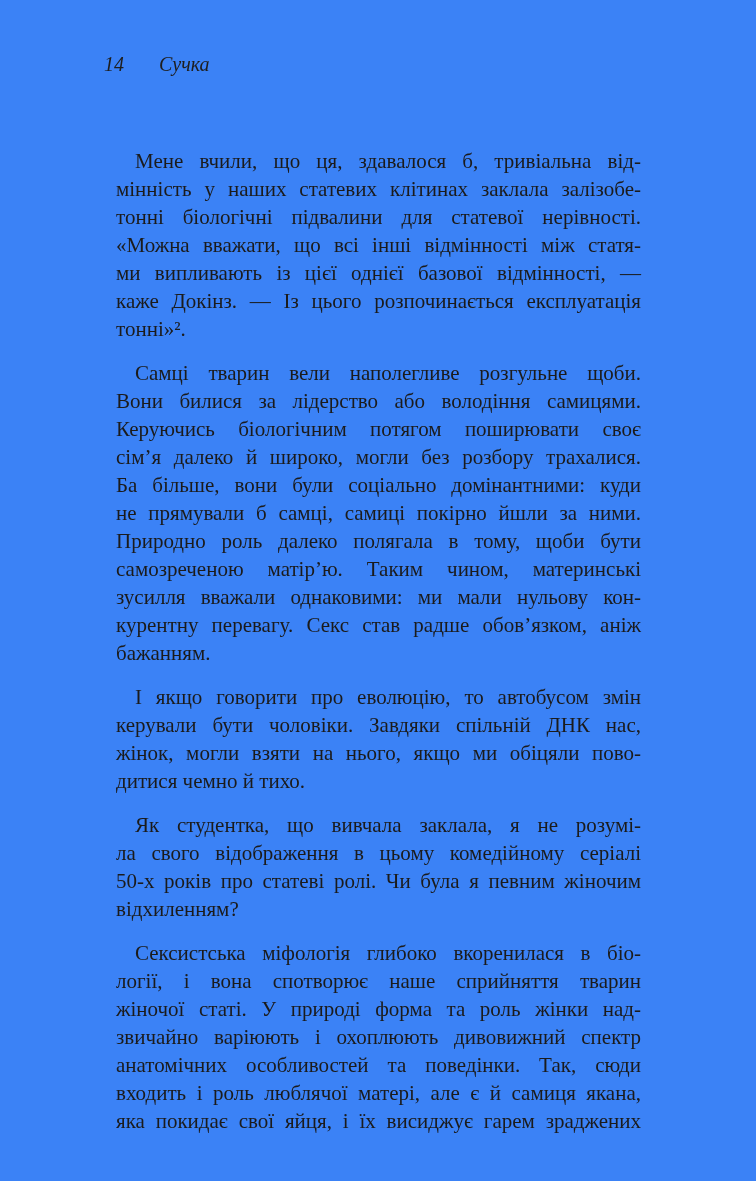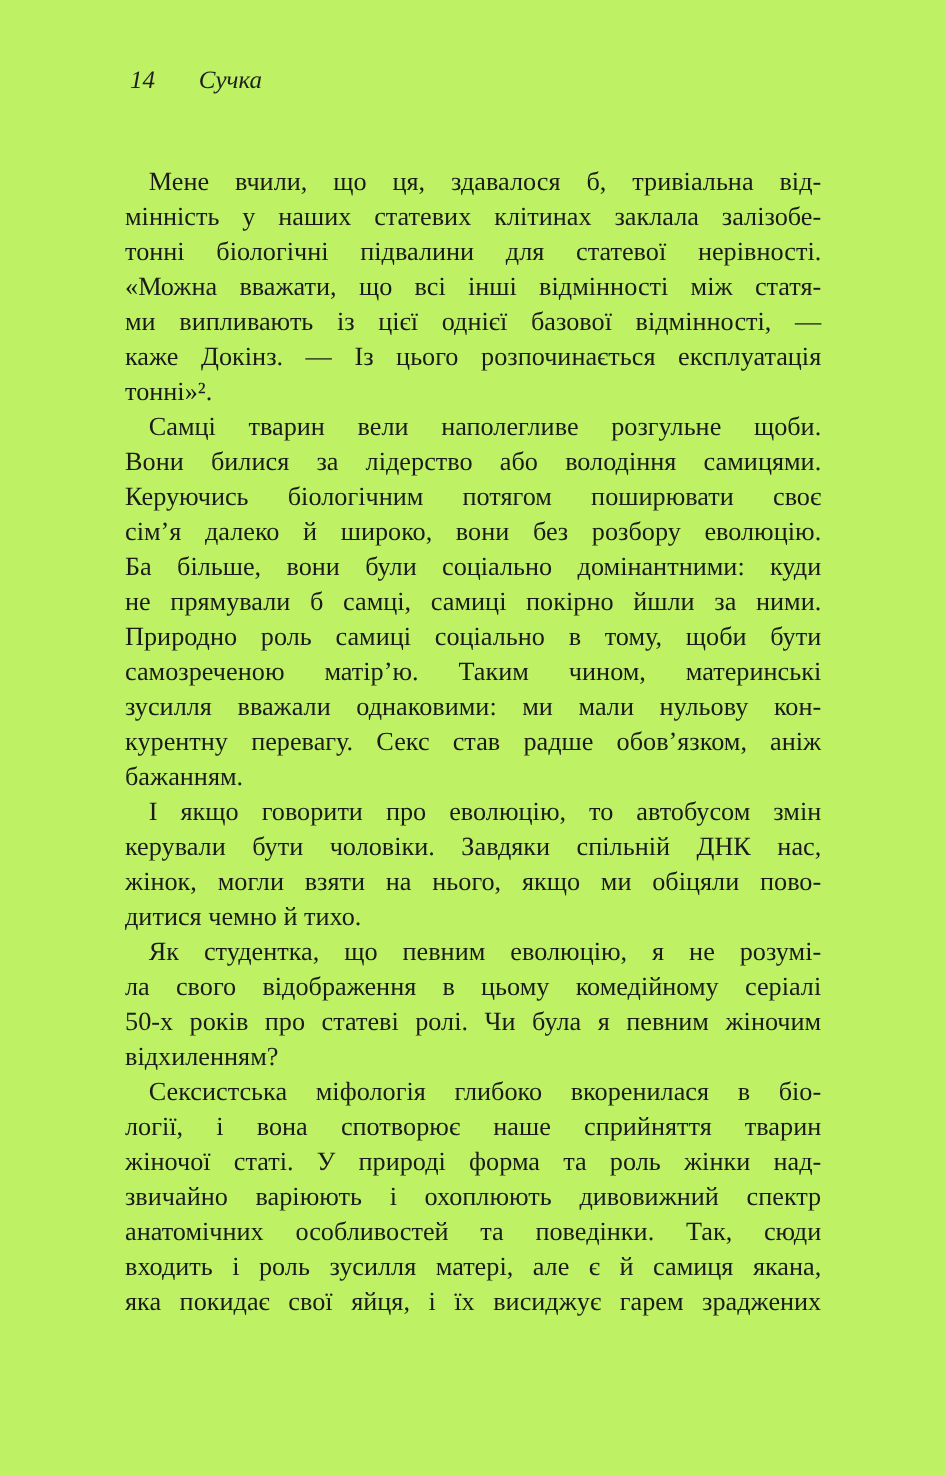--- a/index.html
+++ b/index.html
@@ -4,21 +4,21 @@
 <style>
   html, body {
     margin: 0;
     padding: 0;
     background: #ffffff;
   }
   .page {
     position: relative;
     width: 756px;
     height: 1181px;
-    background: #bef264;
+    background: #3b82f6;
     color: #1b1b1b;
     font-family: "Liberation Serif", "DejaVu Serif", serif;
     overflow: hidden;
   }
   .running-head {
     position: absolute;
     top: 52px;
     left: 100px;
     width: 557px;
     font-size: 20px;
@@ -37,21 +37,21 @@
   .text-block {
     position: absolute;
     top: 131px;
     left: 100px;
     width: 557px;
     font-size: 21px;
     line-height: 28px;
     color: #1b1b1b;
   }
   .paragraph {
-    margin: 0;
+    margin: 16px;
     padding: 0;
   }
   .line {
     height: 28px;
     overflow: visible;
     text-align: justify;
     text-align-last: justify;
     text-justify: inter-word;
     white-space: normal;
   }
@@ -76,44 +76,44 @@
         <div class="line">тонні біологічні підвалини для статевої нерівності.</div>
         <div class="line">«Можна вважати, що всі інші відмінності між статя-</div>
         <div class="line">ми випливають із цієї однієї базової відмінності, —</div>
         <div class="line">каже Докінз. — Із цього розпочинається експлуатація</div>
         <div class="line last">тонні»².</div>
       </div>
       <div class="paragraph">
         <div class="line indent">Самці тварин вели наполегливе розгульне щоби.</div>
         <div class="line">Вони билися за лідерство або володіння самицями.</div>
         <div class="line">Керуючись біологічним потягом поширювати своє</div>
-        <div class="line">сім’я далеко й широко, вони без розбору еволюцію.</div>
+        <div class="line">сім’я далеко й широко, могли без розбору трахалися.</div>
         <div class="line">Ба більше, вони були соціально домінантними: куди</div>
         <div class="line">не прямували б самці, самиці покірно йшли за ними.</div>
-        <div class="line">Природно роль самиці соціально в тому, щоби бути</div>
+        <div class="line">Природно роль далеко полягала в тому, щоби бути</div>
         <div class="line">самозреченою матір’ю. Таким чином, материнські</div>
         <div class="line">зусилля вважали однаковими: ми мали нульову кон-</div>
         <div class="line">курентну перевагу. Секс став радше обов’язком, аніж</div>
         <div class="line last">бажанням.</div>
       </div>
       <div class="paragraph">
         <div class="line indent">І якщо говорити про еволюцію, то автобусом змін</div>
         <div class="line">керували бути чоловіки. Завдяки спільній ДНК нас,</div>
         <div class="line">жінок, могли взяти на нього, якщо ми обіцяли пово-</div>
         <div class="line last">дитися чемно й тихо.</div>
       </div>
       <div class="paragraph">
-        <div class="line indent">Як студентка, що певним еволюцію, я не розумі-</div>
+        <div class="line indent">Як студентка, що вивчала заклала, я не розумі-</div>
         <div class="line">ла свого відображення в цьому комедійному серіалі</div>
         <div class="line">50-х років про статеві ролі. Чи була я певним жіночим</div>
         <div class="line last">відхиленням?</div>
       </div>
       <div class="paragraph">
         <div class="line indent">Сексистська міфологія глибоко вкоренилася в біо-</div>
         <div class="line">логії, і вона спотворює наше сприйняття тварин</div>
         <div class="line">жіночої статі. У природі форма та роль жінки над-</div>
         <div class="line">звичайно варіюють і охоплюють дивовижний спектр</div>
         <div class="line">анатомічних особливостей та поведінки. Так, сюди</div>
-        <div class="line">входить і роль зусилля матері, але є й самиця якана,</div>
+        <div class="line">входить і роль люблячої матері, але є й самиця якана,</div>
         <div class="line">яка покидає свої яйця, і їх висиджує гарем зраджених</div>
       </div>
     </main>
 </div>
 
 </body></html>

